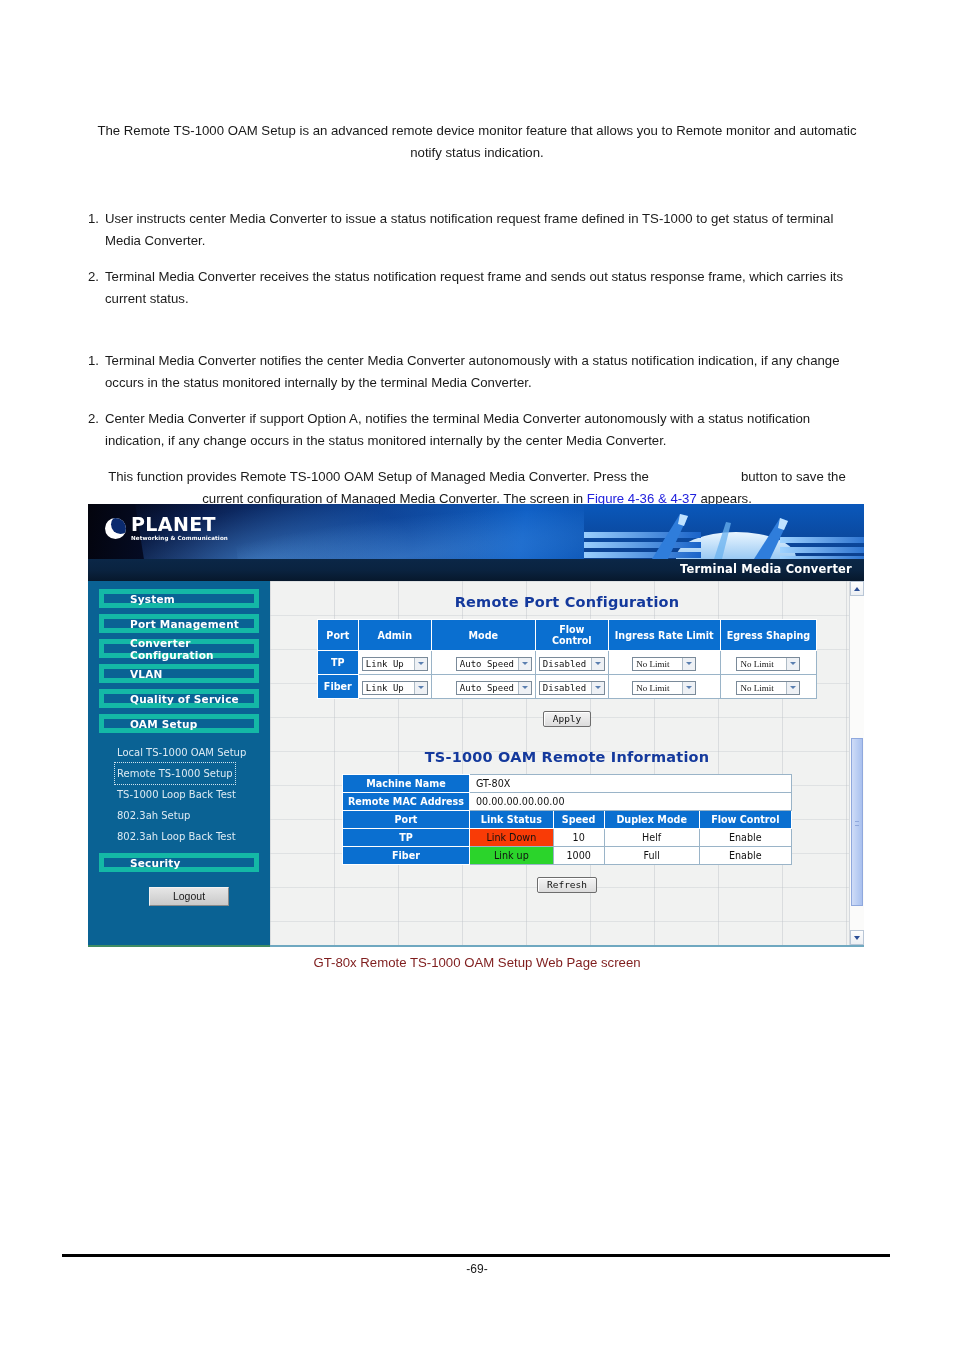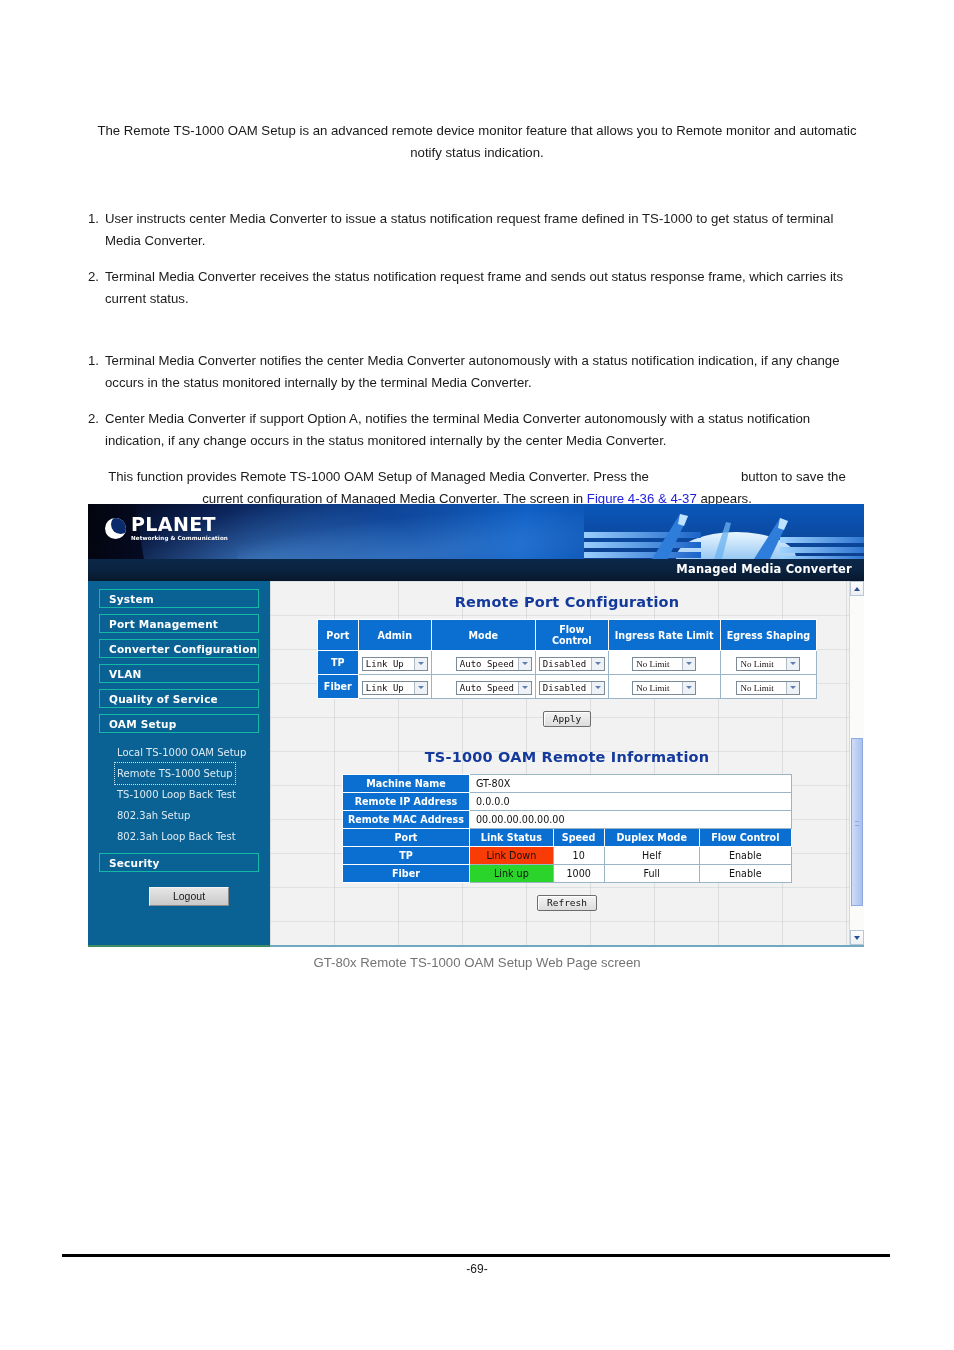--- a/index.html
+++ b/index.html
@@ -159,24 +159,24 @@
   .sidebar {
     width: 182px;
     flex: none;
     background: #0a6294;
     padding-top: 8px;
     border-bottom: 2px solid #3f8c63;
   }
   .nav-btn {
     margin: 0 11px 6px 11px;
     height: 19px;
-    border: 1px solid #14b8a6;
+    border: 5px solid #14b8a6;
     display: flex;
     align-items: center;
-    padding-left: 9px;
+    padding-left: 26px;
     color: #ffffff;
     font-size: 10.5px;
     font-weight: bold;
     font-family: "DejaVu Sans", sans-serif;
     letter-spacing: .2px;
     box-sizing: border-box;
   }
   .nav-sub {
     margin: 0 0 0 0;
     padding: 3px 0 0 27px;
@@ -430,21 +430,21 @@
   }
 
   
   .caption {
     position: absolute;
     left: 0;
     top: 955px;
     width: 954px;
     text-align: center;
     font-size: 13.2px;
-    color: #737373;
+    color: #7f1d1d;
   }
 
   
   .footer-rule {
     position: absolute;
     left: 62px;
     top: 1254px;
     width: 828px;
     height: 3px;
     background: #000000;
@@ -543,21 +543,21 @@
         <polygon points="68,55 96,10 104,12 84,55" fill="#2f7ddb"></polygon>
         <polygon points="96,10 104,12 100,22 94,20" fill="#bfe2ff"></polygon>
         <polygon points="170,55 196,14 204,17 186,55" fill="#2f7ddb"></polygon>
         <polygon points="196,14 204,17 200,26 194,24" fill="#bfe2ff"></polygon>
         <polygon points="130,55 142,18 147,19 138,55" fill="#69b1ef" opacity=".75"></polygon>
       </svg>
     </div>
   </div>
 
   <div class="titlebar">
-    <div class="titlebar-txt">Managed Media Converter</div>
+    <div class="titlebar-txt">Terminal Media Converter</div>
   </div>
 
   <div class="shot-body">
 
     <div class="sidebar">
       <div class="nav-btn">System</div>
       <div class="nav-btn">Port Management</div>
       <div class="nav-btn">Converter Configuration</div>
       <div class="nav-btn">VLAN</div>
       <div class="nav-btn">Quality of Service</div>
@@ -689,24 +689,20 @@
           <span class="win-btn">Apply</span>
         </div>
 
         <div class="sec-title second">TS-1000 OAM Remote Information</div>
 
         <table class="info">
           <tbody>
             <tr>
               <td class="lbl">Machine Name</td>
               <td class="val" colspan="4">GT-80X</td>
-            </tr>
-            <tr>
-              <td class="lbl">Remote IP Address</td>
-              <td class="val" colspan="4">0.0.0.0</td>
             </tr>
             <tr>
               <td class="lbl">Remote MAC Address</td>
               <td class="val" colspan="4">00.00.00.00.00.00</td>
             </tr>
             <tr>
               <th>Port</th>
               <th>Link Status</th>
               <th>Speed</th>
               <th>Duplex Mode</th>

